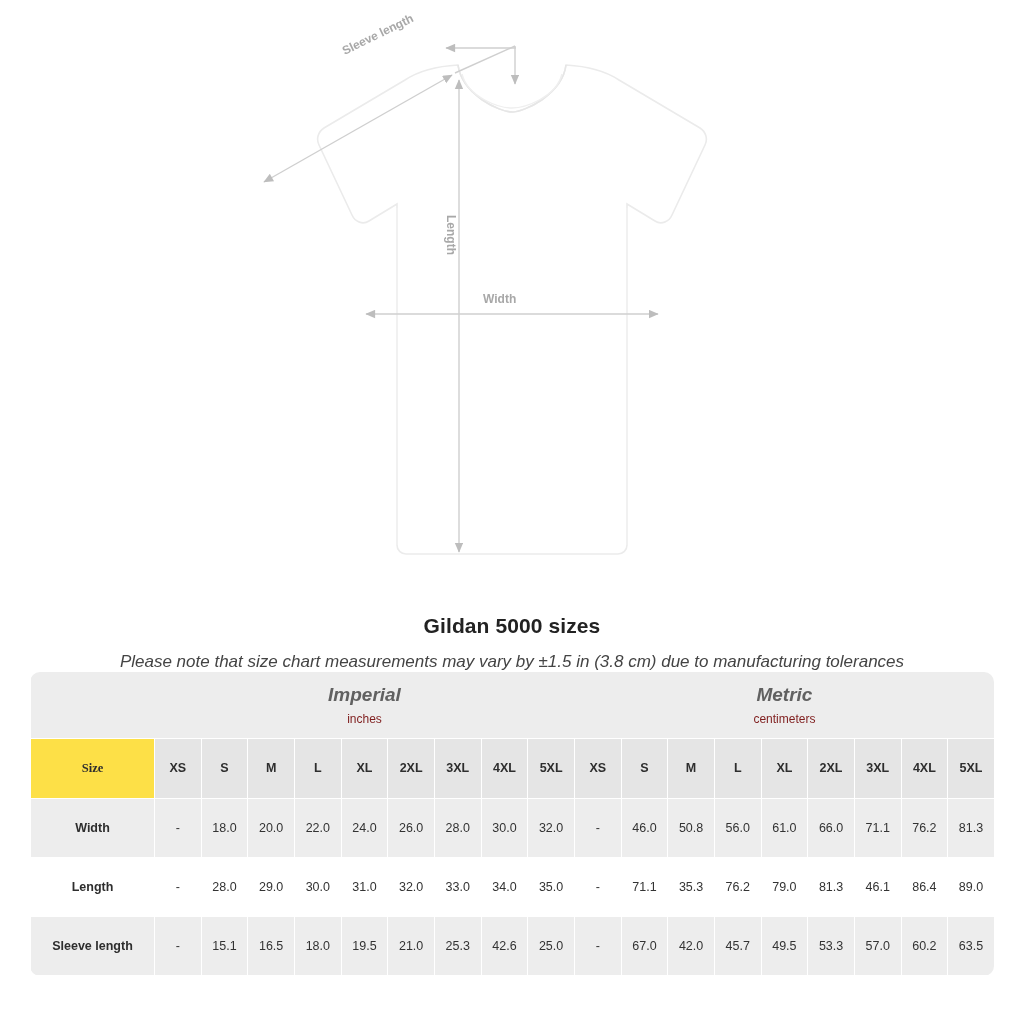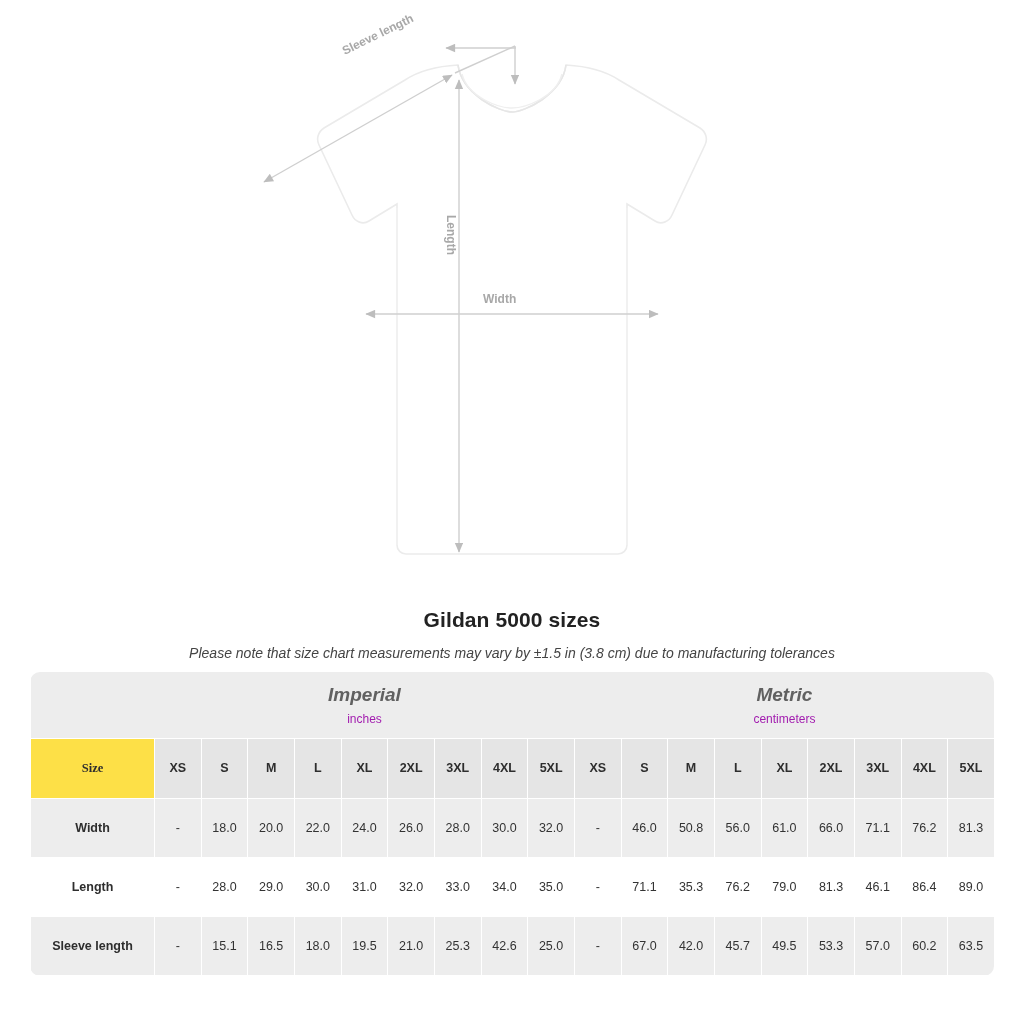--- a/index.html
+++ b/index.html
@@ -50,25 +50,25 @@
   #title-block {
     position: absolute;
     left: 0; top: 600px;
     width: 1024px;
     text-align: center;
   }
   #chart-title {
     font-size: 21px;
     font-weight: bold;
     color: #222222;
-    margin: 8px;
+    margin: 14px;
     letter-spacing: 0.1px;
   }
   #chart-note {
-    font-size: 14px;
+    font-size: 17px;
     font-style: italic;
     color: #444444;
     margin-top: 13px;
     text-align: center;
   }
 
   
   #table-wrap {
     position: absolute;
     left: 30px; top: 672px;
@@ -99,21 +99,21 @@
     font-weight: bold;
     font-style: italic;
     color: #616161;
     border: none;
   }
   tr.unit-row td .unit-sub {
     display: block;
     font-size: 12px;
     font-weight: normal;
     font-style: normal;
-    color: #a21caf;
+    color: #7f1d1d;
     margin-top: 6px;
   }
   tr.head-row td {
     background: #e5e5e5;
     height: 60px;
     font-weight: bold;
     font-size: 12.5px;
     color: #2e2e2e;
   }
   tr.head-row td.rowlabel {

